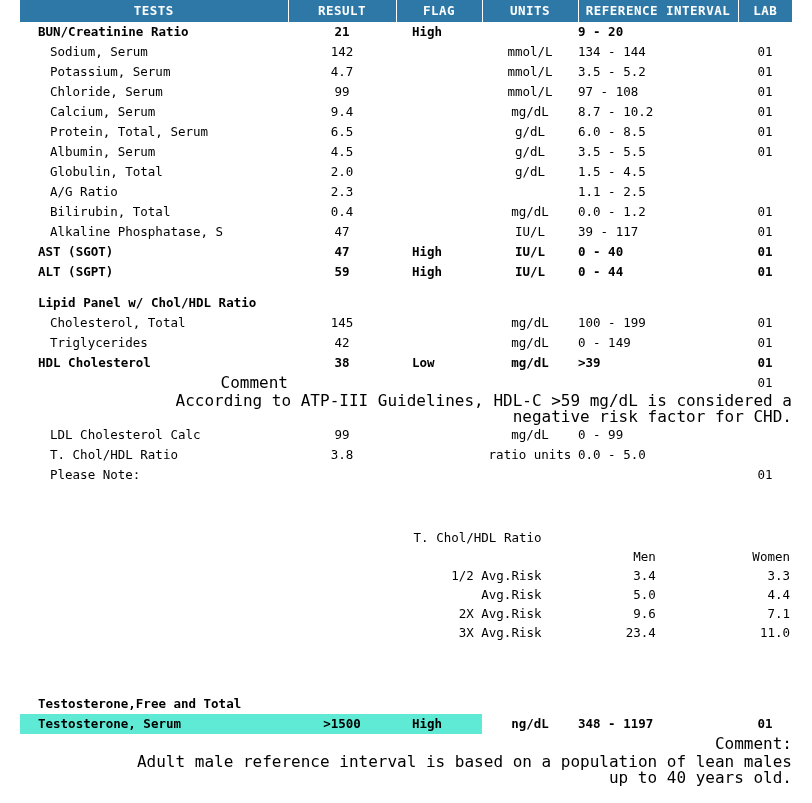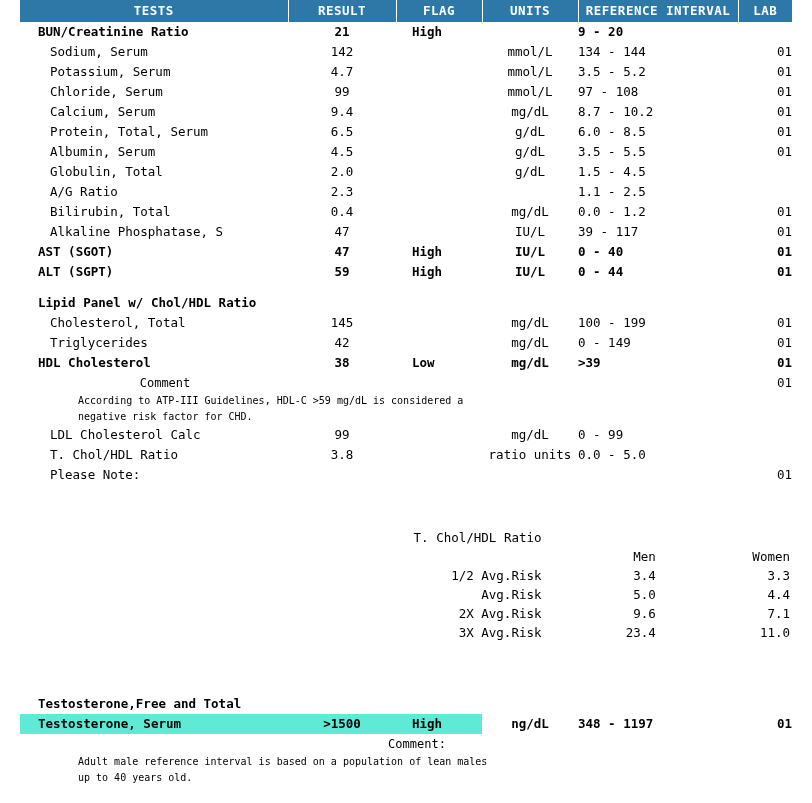--- a/index.html
+++ b/index.html
@@ -54,38 +54,38 @@
     white-space: pre;
     font-size: 12.5px;
     line-height: 20px;
   }
   td.test   { text-align: left; padding-left: 30px; }
   td.test.indent0 { padding-left: 18px; }
   td.result { text-align: center; }
   td.flag   { text-align: left; padding-left: 16px; }
   td.units  { text-align: center; margin-left: 25px; }
   td.ref    { }
-  td.lab    { text-align: right; margin-top: 12px; }
+  td.lab    { text-align: center; margin-top: 12px; }
 
   tr.bold td { font-weight: bold; }
   tr.section td.test { font-weight: bold; padding-left: 18px; }
   tr.spacer td { height: 11px; }
 
   .hl {
     background: #5eead4;
   }
   td.comment-label {
-    text-align: center;
+    text-align: right;
     padding-left: 22px;
-    font-size: 12px;
+    font-size: 16px;
   }
   td.comment-body {
-    text-align: left;
+    text-align: right;
     padding-left: 58px;
-    font-size: 10px;
+    font-size: 16px;
     line-height: 16px;
     height: auto;
     white-space: pre-wrap;
   }
   td.note-block {
     text-align: left;
     padding-left: 0;
     height: auto;
   }
   .ratio-table {

